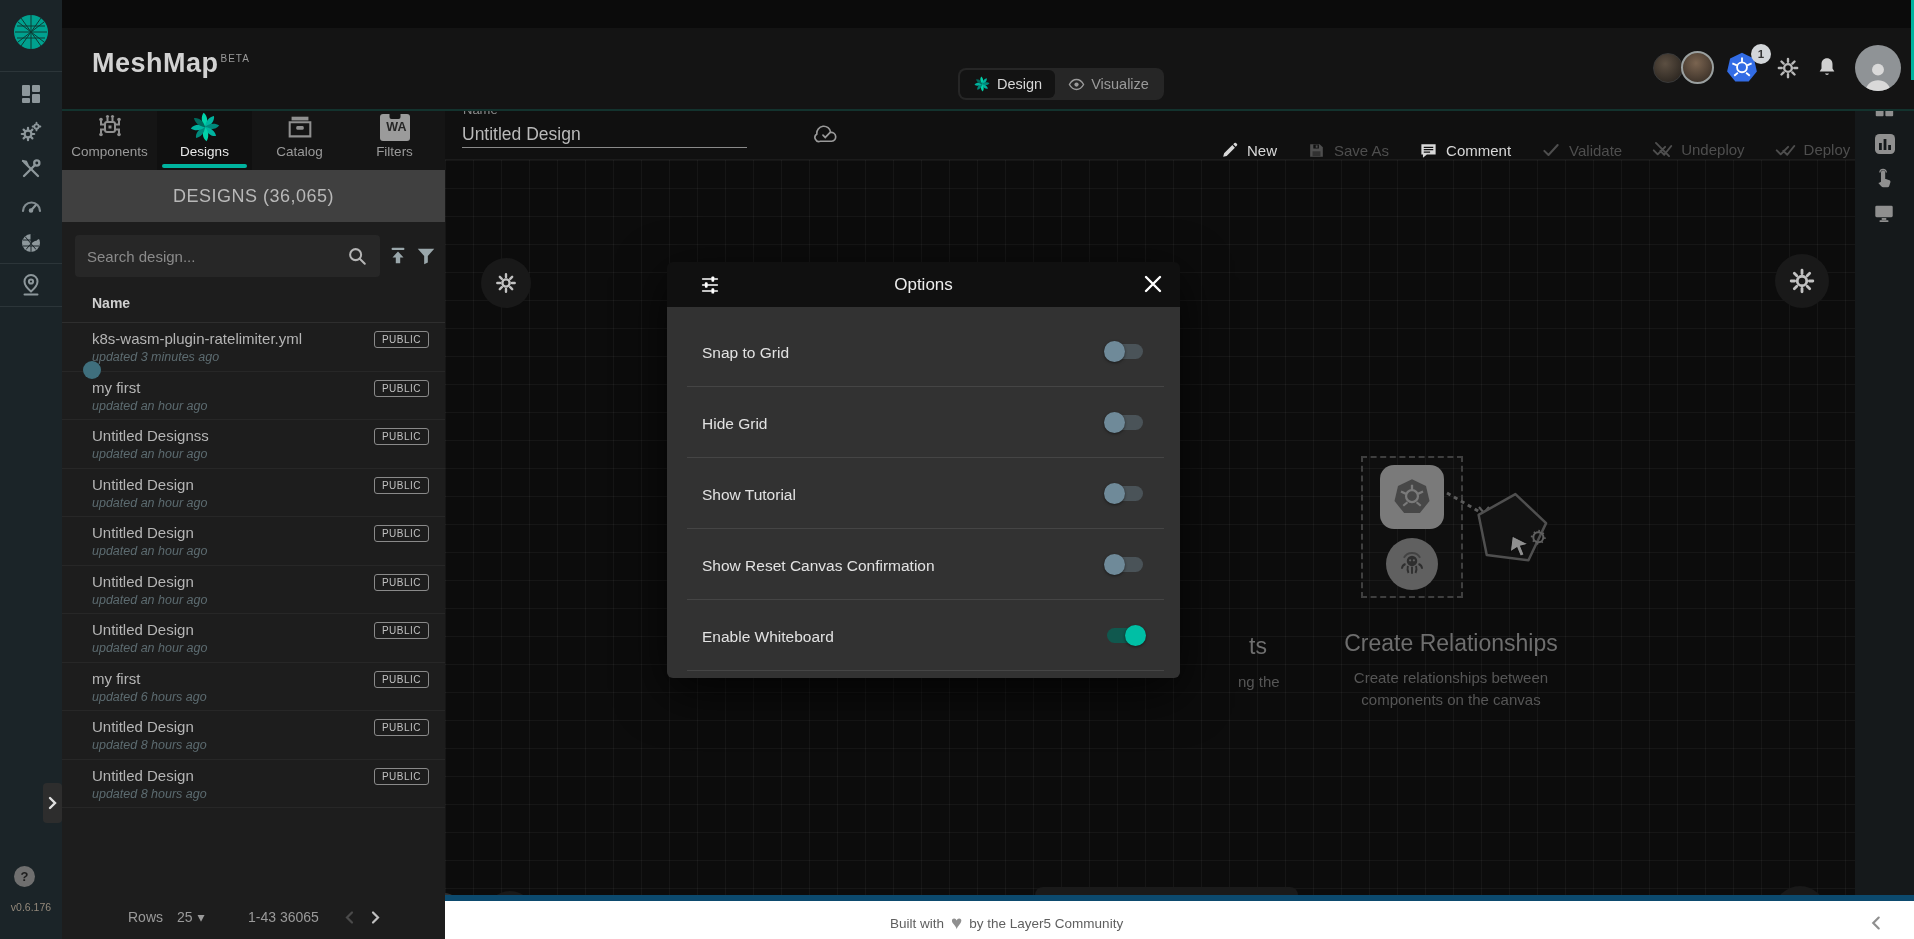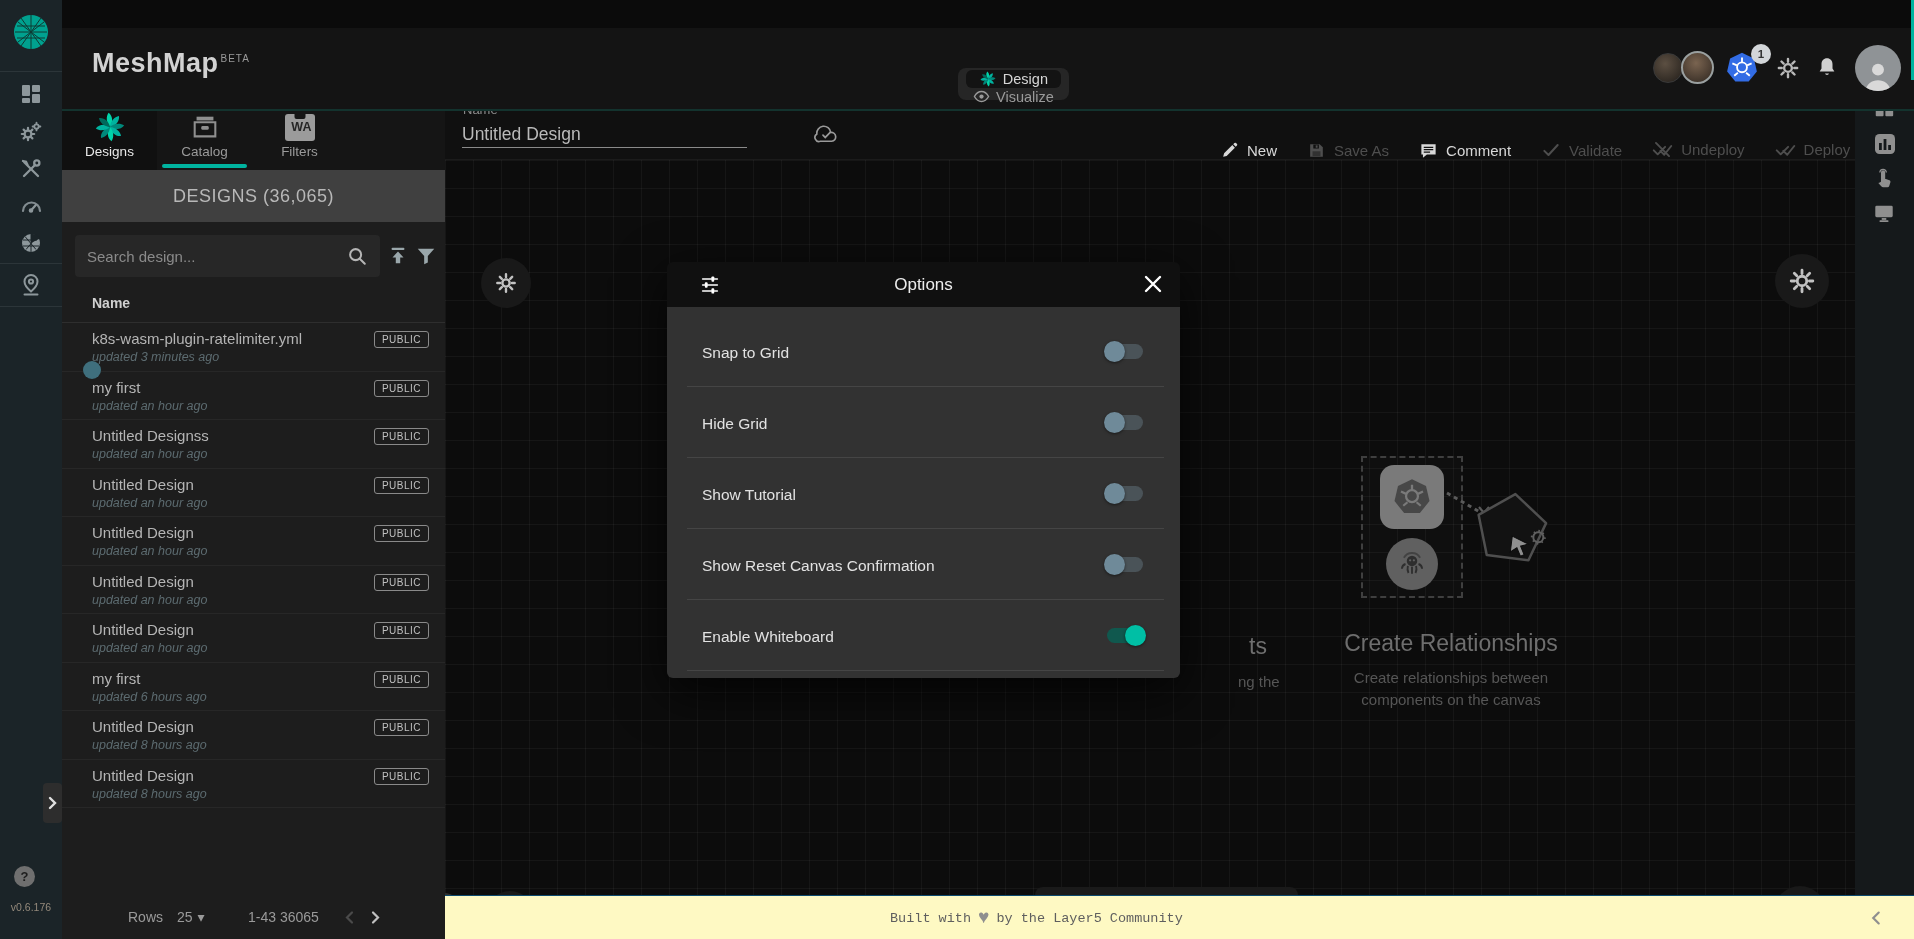--- a/index.html
+++ b/index.html
@@ -18,21 +18,21 @@
   .rail-div{position:absolute;left:0;width:62px;height:1px;background:#2c3539;}
   .rail-btn{position:absolute;left:19px;width:24px;height:24px;color:#8d979b;}
   .rail-help{position:absolute;left:14px;top:866px;width:21px;height:21px;border-radius:50%;background:#6f6f6f;color:#1d1d1d;font-size:13px;font-weight:bold;display:flex;align-items:center;justify-content:center;}
   .rail-version{position:absolute;left:0;top:901px;width:62px;text-align:center;font-size:10.5px;color:#94897b;}
   .panel-expand{position:absolute;left:43px;top:783px;width:19px;height:40px;background:#2d2d2d;border-radius:4px;z-index:35;display:flex;align-items:center;justify-content:center;color:#e0e0e0;cursor:pointer;}
 
   
   .header{position:absolute;left:62px;top:0;width:1852px;height:83px;background:#141414;border-bottom:2px solid #13332e;z-index:25;margin-top:28px;}
   .brand{position:absolute;left:30px;top:20px;font-size:27px;font-weight:bold;color:#d2d2d2;letter-spacing:.5px;}
   .brand sup{font-size:10px;font-weight:normal;color:#9a9a9a;letter-spacing:1px;margin-left:2px;}
-  .mode-switch{position:absolute;left:896px;top:40px;height:32px;background:#262626;border-radius:8px;display:flex;align-items:center;padding:2px;flex-direction:column;}
+  .mode-switch{position:absolute;left:896px;top:40px;height:32px;background:#262626;border-radius:8px;display:flex;align-items:center;padding:2px;}
   .mode-seg{display:flex;align-items:center;gap:6px;height:28px;padding:0 13px;border-radius:6px;color:#9a9a9a;font-size:14.5px;cursor:pointer;}
   .mode-seg.active{background:#131313;color:#d6d6d6;}
   .hdr-avatar{position:absolute;border-radius:50%;}
   .hdr-ava1{left:1591px;top:25px;width:30px;height:30px;background:radial-gradient(circle at 40% 35%,#5c4f42,#211d19);border:1px solid #3a3a3a;}
   .hdr-ava2{left:1619px;top:23px;width:33px;height:33px;background:radial-gradient(circle at 45% 35%,#7a6450,#2e2620);border:2px solid #9aa0a0;}
   .k8s-hdr{position:absolute;left:1663px;top:23px;width:34px;height:34px;}
   .k8s-badge{position:absolute;left:1689px;top:16px;width:20px;height:20px;border-radius:50%;background:#d3d6d9;color:#333;font-size:11.5px;font-weight:bold;display:flex;align-items:center;justify-content:center;}
   .hdr-icon{position:absolute;color:#b9b9b9;cursor:pointer;}
   .big-avatar{position:absolute;left:1793px;top:17px;width:46px;height:46px;border-radius:50%;background:#8f9396;overflow:hidden;display:flex;align-items:flex-end;justify-content:center;}
   .teal-edge{position:absolute;left:1911px;top:0;width:3px;height:80px;background:var(--accent);z-index:26;}
@@ -100,21 +100,21 @@
   .toggle{position:absolute;left:420px;top:28px;width:36px;height:15px;border-radius:8px;background:#4a5358;cursor:pointer;}
   .toggle .knob{position:absolute;left:-3px;top:-3px;width:21px;height:21px;border-radius:50%;background:var(--toggle_off_knob);box-shadow:0 1px 3px rgba(0,0,0,.5);}
   .toggle.on{background:#10584e;}
   .toggle.on .knob{left:auto;right:-3px;background:var(--toggle_on);}
 
   
   .right-rail{position:absolute;left:1855px;top:83px;width:59px;height:856px;background:#15191b;z-index:6;}
   .rr-btn{position:absolute;left:18px;color:#8f8f8f;cursor:pointer;}
 
   
-  .footer{position:absolute;left:445px;top:895px;width:1469px;height:44px;background:#fef9c3;border-top:1px solid #0c4a6e;z-index:8;font-family:Liberation Mono, monospace;}
+  .footer{position:absolute;left:445px;top:895px;width:1469px;height:44px;background:#ffffff;border-top:6px solid #0c4a6e;z-index:8;}
   .footer-text{position:absolute;left:445px;top:0;height:44px;display:flex;align-items:center;gap:7px;font-size:13.5px;color:#5f5f5f;}
   .footer-heart{font-size:19px;color:#8f8f8f;}
   .footer-chev{position:absolute;left:1425px;top:14px;color:#8f8f8f;cursor:pointer;}
   .footer-handle{position:absolute;left:427px;top:893px;width:34px;height:34px;border-radius:50%;background:#2f2f2f;z-index:7;display:flex;align-items:center;justify-content:center;padding-left:14px;color:#e8e8e8;cursor:pointer;}
 </style>
 </head>
 <body>
 
 <div id="app">
 
@@ -254,20 +254,38 @@
   </div>
 
   <div class="panel-expand">
     <svg width="11" height="14" viewBox="0 0 11 14" fill="none" stroke="currentColor" stroke-width="2.4" stroke-linecap="round">
         <path d="M3 2l5 5-5 5"></path>
       </svg>
   </div>
 
   <div class="panel">
     <div class="tabs">
+      <div class="tab">
+        <span class="ticon">
+          <svg width="32" height="32" viewBox="0 0 32 32" fill="none" stroke="currentColor" stroke-width="2">
+            <rect x="11" y="11" width="10" height="10" rx="2"></rect>
+            <rect x="14.5" y="14.5" width="3" height="3" fill="currentColor" stroke="none"></rect>
+            <path d="M11 13.5H7V10M21 13.5h4V10M11 18.5H7V22M21 18.5h4V22M13.5 11V7M18.5 11V7"></path>
+            <g fill="currentColor" stroke="none">
+              <circle cx="7" cy="8.5" r="1.8"></circle>
+                <circle cx="25" cy="8.5" r="1.8"></circle>
+              <circle cx="7" cy="23.5" r="1.8"></circle>
+                <circle cx="25" cy="23.5" r="1.8"></circle>
+              <circle cx="13.5" cy="5.5" r="1.6"></circle>
+                <circle cx="18.5" cy="5.5" r="1.6"></circle>
+            </g>
+          </svg>
+        </span>
+        <span>Components</span>
+      </div>
       <div class="tab active">
         <span class="ticon">
           <svg width="34" height="34" viewBox="0 0 36 36">
             <g>
               <path d="M18 18C21.5 13 21 6.5 16.5 3C13.5 7 14 13.5 18 18Z" fill="#00D3A9"></path>
               <path d="M18 18C21.5 13 21 6.5 16.5 3C13.5 7 14 13.5 18 18Z" fill="#00B39F" transform="rotate(45 18 18)"></path>
               <path d="M18 18C21.5 13 21 6.5 16.5 3C13.5 7 14 13.5 18 18Z" fill="#00897B" transform="rotate(90 18 18)"></path>
               <path d="M18 18C21.5 13 21 6.5 16.5 3C13.5 7 14 13.5 18 18Z" fill="#00B39F" transform="rotate(135 18 18)"></path>
               <path d="M18 18C21.5 13 21 6.5 16.5 3C13.5 7 14 13.5 18 18Z" fill="#00D3A9" transform="rotate(180 18 18)"></path>
               <path d="M18 18C21.5 13 21 6.5 16.5 3C13.5 7 14 13.5 18 18Z" fill="#00897B" transform="rotate(225 18 18)"></path>

